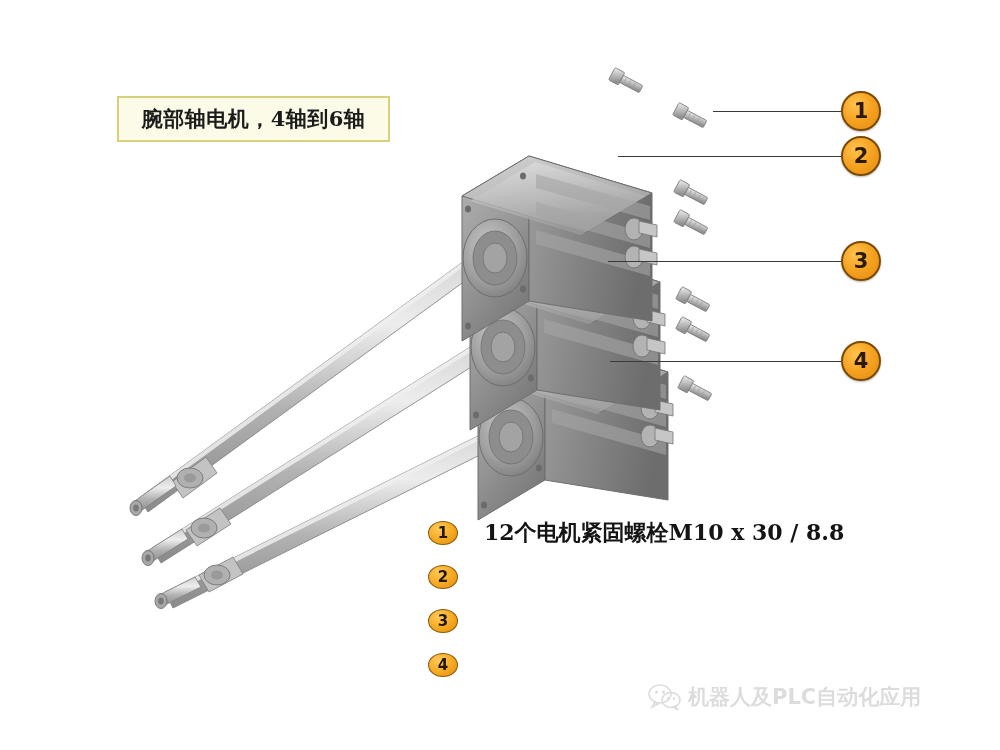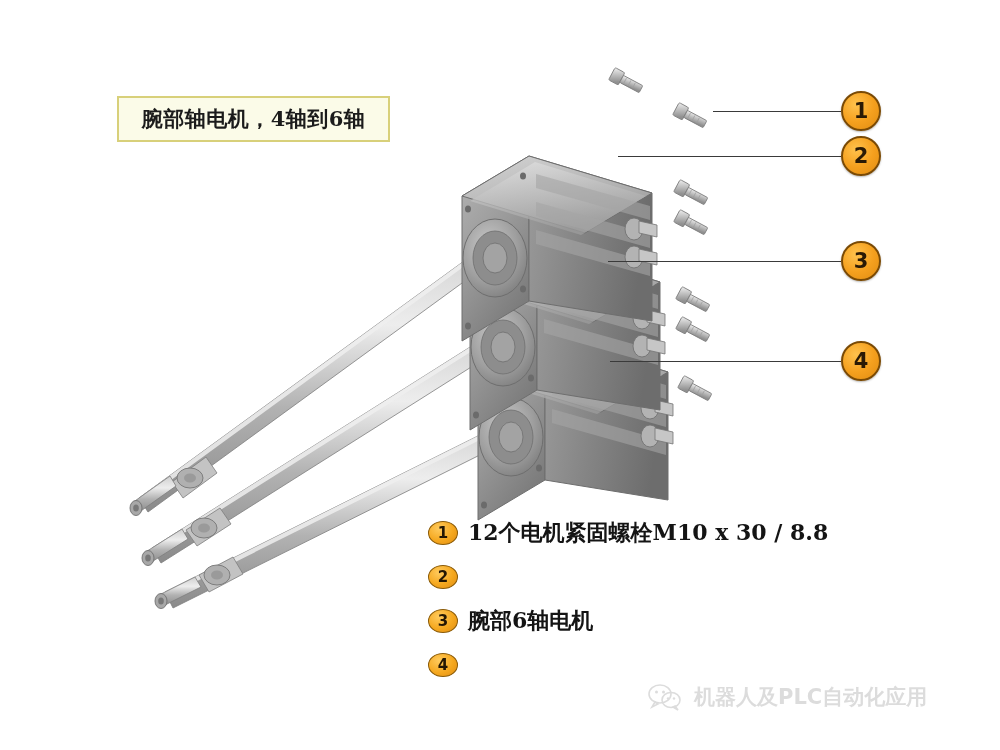--- a/index.html
+++ b/index.html
@@ -92,39 +92,39 @@
     display: flex;
     align-items: center;
     justify-content: center;
     color: #241703;
     font-size: 15px;
     font-weight: 700;
     font-family: "DejaVu Sans", "Liberation Sans", sans-serif;
     flex: 0 0 auto;
   }
   .legend-text {
-    margin-left: 10px;
+    margin-left: 26px;
     font-size: 22px;
     font-weight: 700;
     color: #141414;
     white-space: nowrap;
     font-family: "DejaVu Serif", "Liberation Serif", serif;
   }
 
   
   #watermark {
     position: absolute;
     left: 648px;
     top: 683px;
     display: flex;
     align-items: center;
     opacity: 0.30;
   }
   #watermark .wm-text {
-    margin-left: 12px;
+    margin-left: 6px;
     font-size: 21px;
     font-weight: 700;
     color: #8d8d8d;
     white-space: nowrap;
     font-family: "DejaVu Sans", "Liberation Sans", sans-serif;
   }
 
   svg { display: block; }
 </style>
 </head>
@@ -364,21 +364,20 @@
   <div id="legend">
     <div class="legend-row">
       <span class="legend-badge">1</span>
       <span class="legend-text">12个电机紧固螺栓M10 x 30 / 8.8</span>
     </div>
     <div class="legend-row">
       <span class="legend-badge">2</span>
     </div>
     <div class="legend-row">
       <span class="legend-badge">3</span>
-      <span class="legend-text">腕部6轴电机</span>
     </div>
     <div class="legend-row">
       <span class="legend-badge">4</span>
     </div>
   </div>
 
   <div id="watermark">
     <svg width="34" height="28" viewBox="0 0 34 28">
       <ellipse cx="12" cy="11" rx="11" ry="9" fill="none" stroke="#8d8d8d" stroke-width="1.6"></ellipse>
       <path d="M 7 19 L 4 24 L 10 21 Z" fill="none" stroke="#8d8d8d" stroke-width="1.6"></path>

